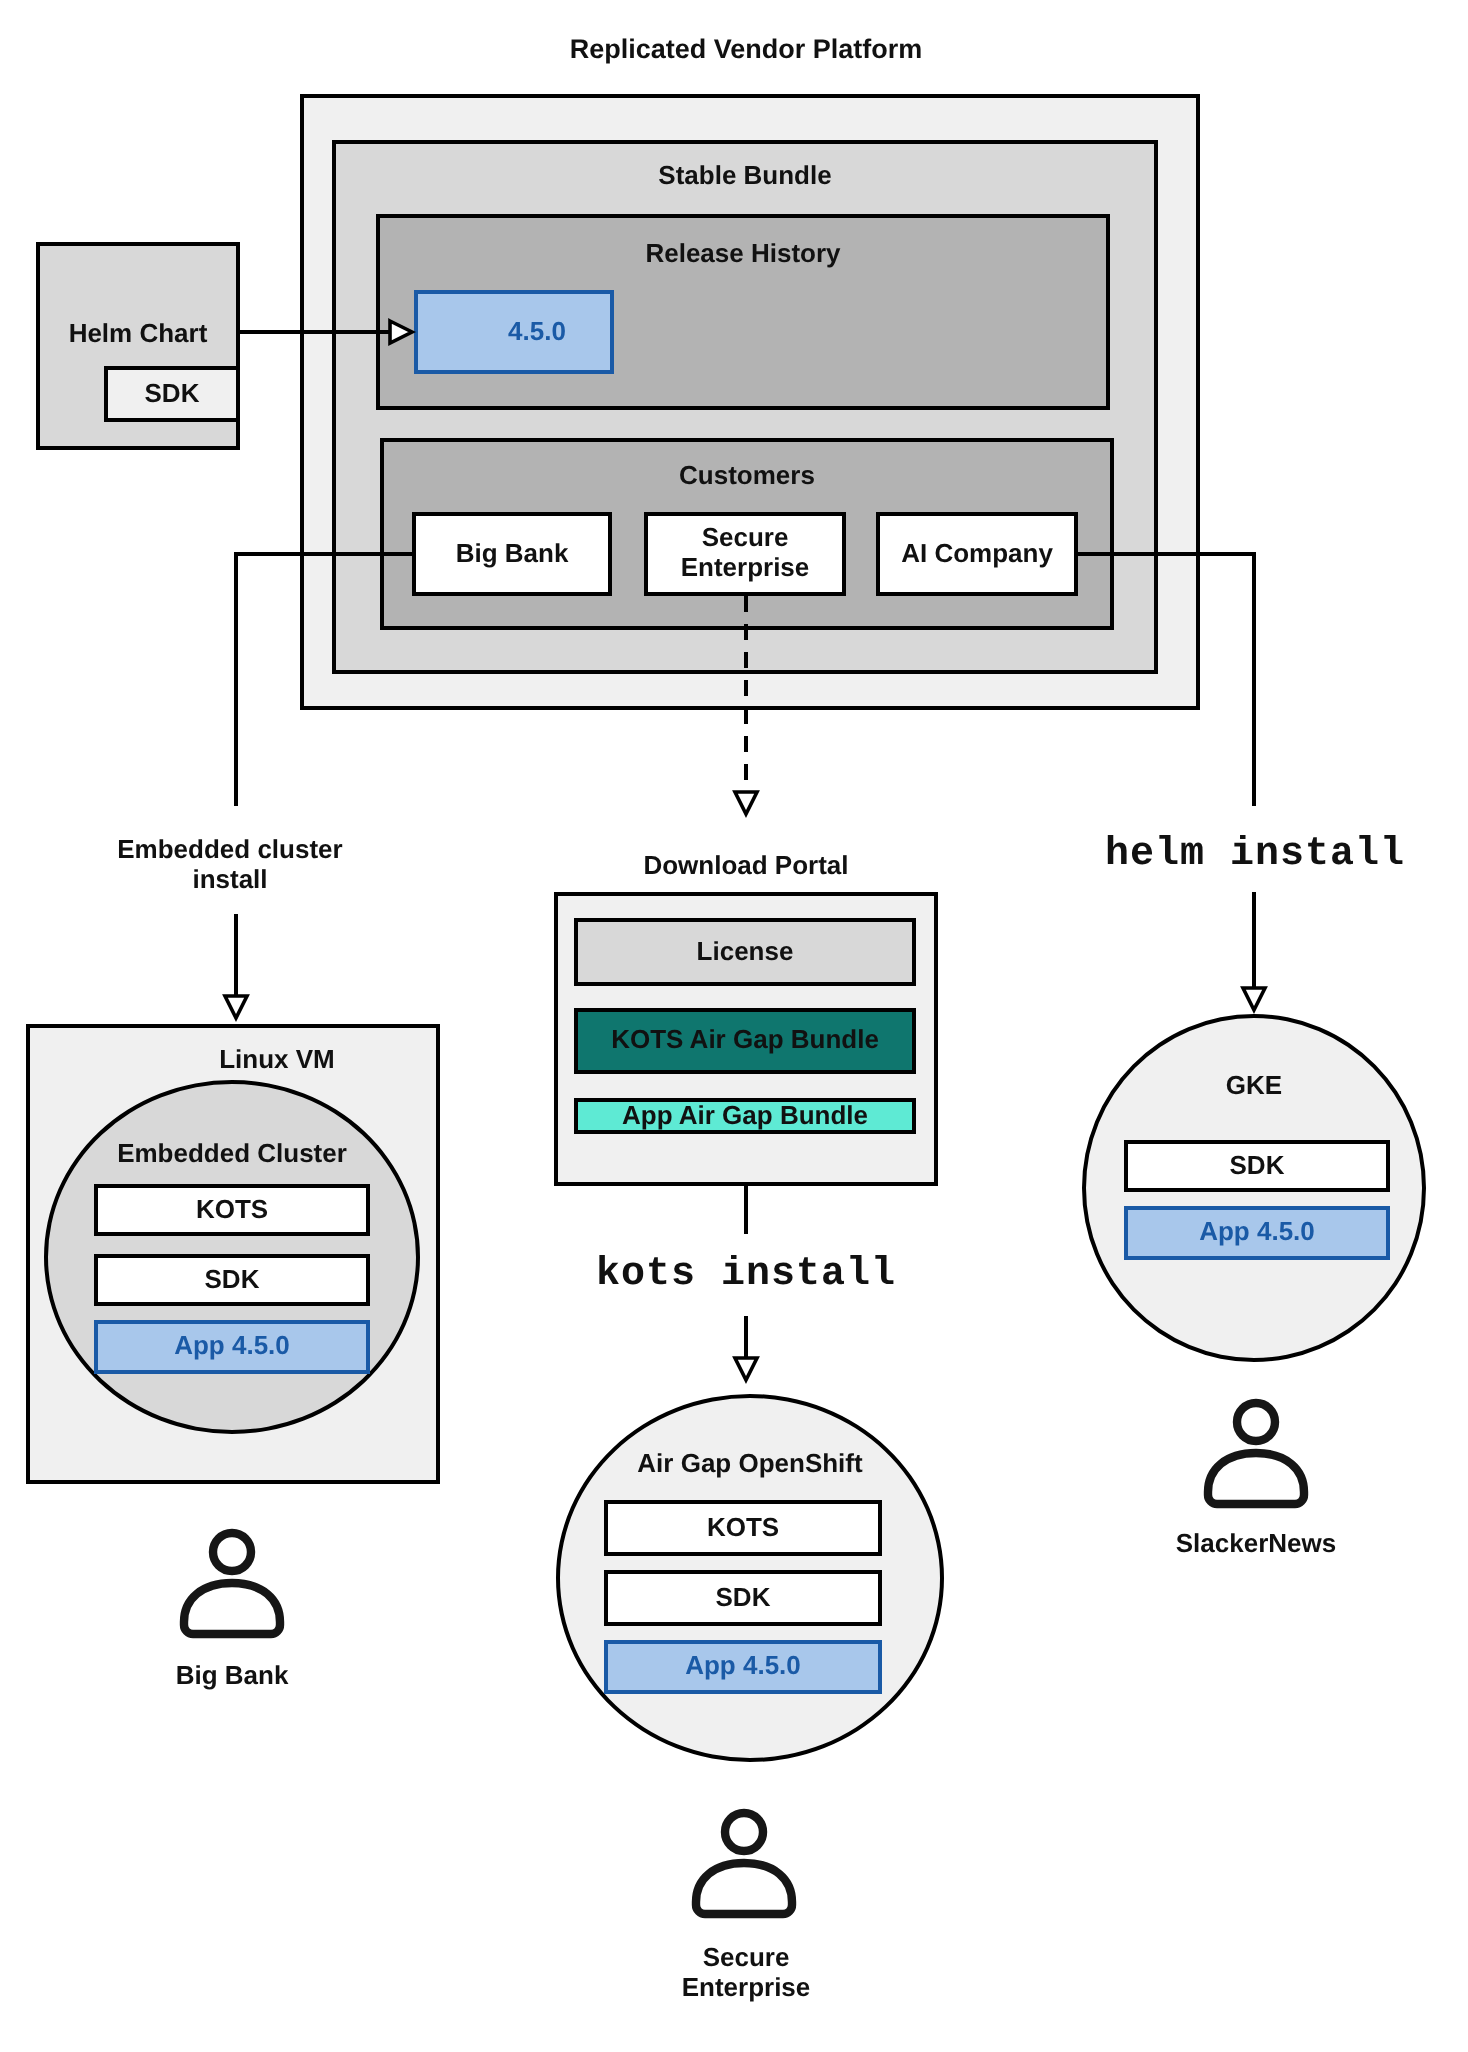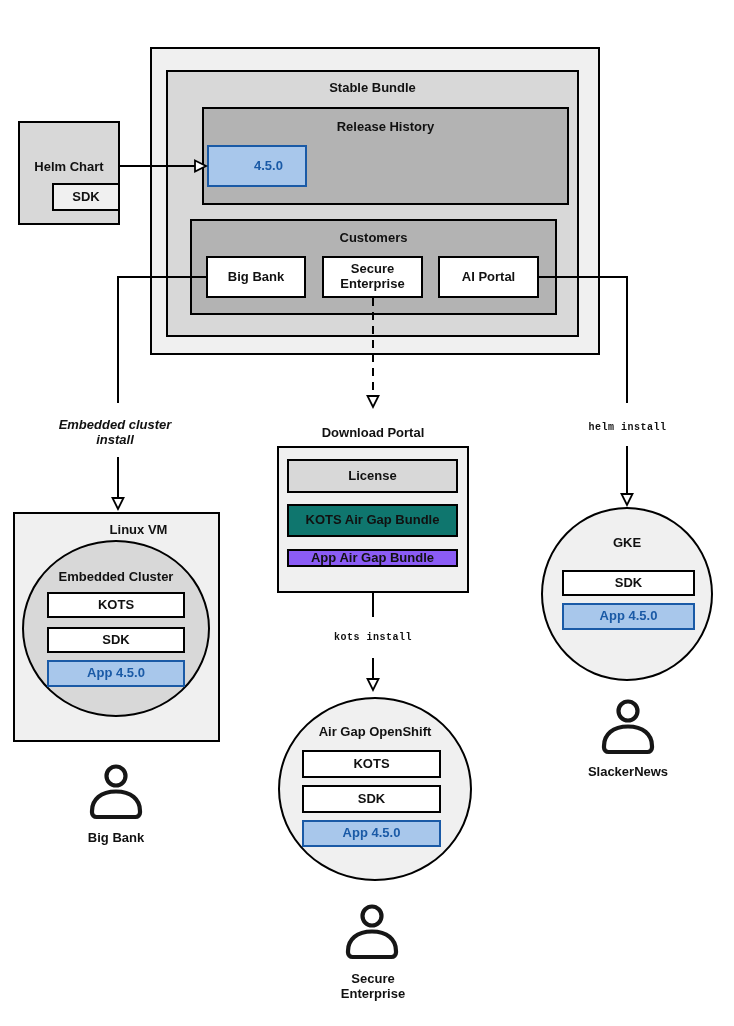--- a/index.html
+++ b/index.html
@@ -10,64 +10,65 @@
   .fill-light{background:#f0f0f0;}
   .fill-mid{background:#d8d8d8;}
   .fill-dark{background:#b3b3b3;}
   .ellipse{border-radius:50%;}
   .toplabel{position:absolute;left:0;right:0;text-align:center;font-weight:700;font-size:13px;line-height:16px;color:#111;}
   .chip{position:absolute;box-sizing:border-box;border:2px solid #000;background:#ffffff;
         display:flex;align-items:center;justify-content:center;text-align:center;
         font-weight:700;font-size:13px;line-height:1.15;color:#111;}
   .chip.blue{background:#a8c7eb;border-color:#1a5aa6;color:#1a5aa6;}
   .freelabel{position:absolute;text-align:center;font-weight:700;font-size:13px;line-height:15px;color:#111;}
-  .mono{font-family:"Liberation Mono","DejaVu Sans Mono",monospace;font-size:10px;letter-spacing:0.5px;font-weight:700;}
+  .mono{font-family:"Liberation Mono","DejaVu Sans Mono",monospace;font-size:20px;letter-spacing:0.5px;font-weight:700;}
   svg.layer{position:absolute;left:0;top:0;pointer-events:none;}
   .edge{stroke:#000;stroke-width:2;fill:none;}
   .arrowhead{fill:#ffffff;stroke:#000;stroke-width:1.8;}
   .person-stroke{fill:none;stroke:#161616;stroke-width:4.2;}
 </style>
 </head>
 <body>
 
 <div id="canvas">
 
+  <div class="freelabel" style="left:253px;top:17px;width:240px;font-size:13.5px;">Replicated Vendor Platform</div>
 
   <div class="abs cbox fill-light" style="left:150px;top:47px;width:450px;height:308px;"></div>
 
   <div class="abs cbox fill-mid" style="left:166px;top:70px;width:413px;height:267px;">
     <div class="toplabel" style="top:8px;">Stable Bundle</div>
   </div>
 
-  <div class="abs cbox fill-dark" style="left:202px;top:107px;width:367px;height:98px;">
+  <div class="abs cbox fill-dark" style="left:188px;top:107px;width:367px;height:98px;">
     <div class="toplabel" style="top:10px;">Release History</div>
   </div>
   <div class="chip blue" style="left:207px;top:145px;width:100px;height:42px;padding-left:23px;">4.5.0</div>
 
   <div class="abs cbox fill-dark" style="left:190px;top:219px;width:367px;height:96px;">
     <div class="toplabel" style="top:9px;">Customers</div>
   </div>
   <div class="chip" style="left:206px;top:256px;width:100px;height:42px;">Big Bank</div>
   <div class="chip" style="left:322px;top:256px;width:101px;height:42px;padding:0 10px;">Secure Enterprise</div>
-  <div class="chip" style="left:438px;top:256px;width:101px;height:42px;">AI Portal</div>
+  <div class="chip" style="left:438px;top:256px;width:101px;height:42px;">AI Company</div>
 
   <div class="abs cbox fill-mid" style="left:18px;top:121px;width:102px;height:104px;">
     <div class="toplabel" style="top:36px;">Helm Chart</div>
   </div>
   <div class="chip fill-light" style="left:52px;top:183px;width:68px;height:28px;background:#f0f0f0;">SDK</div>
 
-  <div class="freelabel" style="left:45px;top:417px;width:140px;font-style:italic;">Embedded cluster install</div>
+  <div class="freelabel" style="left:45px;top:417px;width:140px;">Embedded cluster install</div>
   <div class="freelabel mono" style="left:545px;top:420px;width:165px;">helm install</div>
   <div class="freelabel mono" style="left:293px;top:630px;width:160px;">kots install</div>
 
   <div class="freelabel" style="left:293px;top:425px;width:160px;">Download Portal</div>
   <div class="abs cbox fill-light" style="left:277px;top:446px;width:192px;height:147px;"></div>
   <div class="chip fill-mid" style="left:287px;top:459px;width:171px;height:34px;background:#d8d8d8;">License</div>
   <div class="chip fill-mid" style="left:287px;top:504px;width:171px;height:33px;background:#0f766e;">KOTS Air Gap Bundle</div>
-  <div class="chip fill-mid" style="left:287px;top:549px;width:171px;height:18px;background:#8b5cf6;">App Air Gap Bundle</div>
+  <div class="chip fill-mid" style="left:287px;top:549px;width:171px;height:18px;background:#5eead4;">App Air Gap Bundle</div>
 
   <div class="abs cbox fill-light" style="left:13px;top:512px;width:207px;height:230px;">
     <div class="toplabel" style="top:8px;margin-left:44px;">Linux VM</div>
   </div>
   <div class="abs cbox fill-mid ellipse" style="left:22px;top:540px;width:188px;height:177px;">
     <div class="toplabel" style="top:27px;">Embedded Cluster</div>
   </div>
   <div class="chip" style="left:47px;top:592px;width:138px;height:26px;">KOTS</div>
   <div class="chip" style="left:47px;top:627px;width:138px;height:26px;">SDK</div>
   <div class="chip blue" style="left:47px;top:660px;width:138px;height:27px;">App 4.5.0</div>

